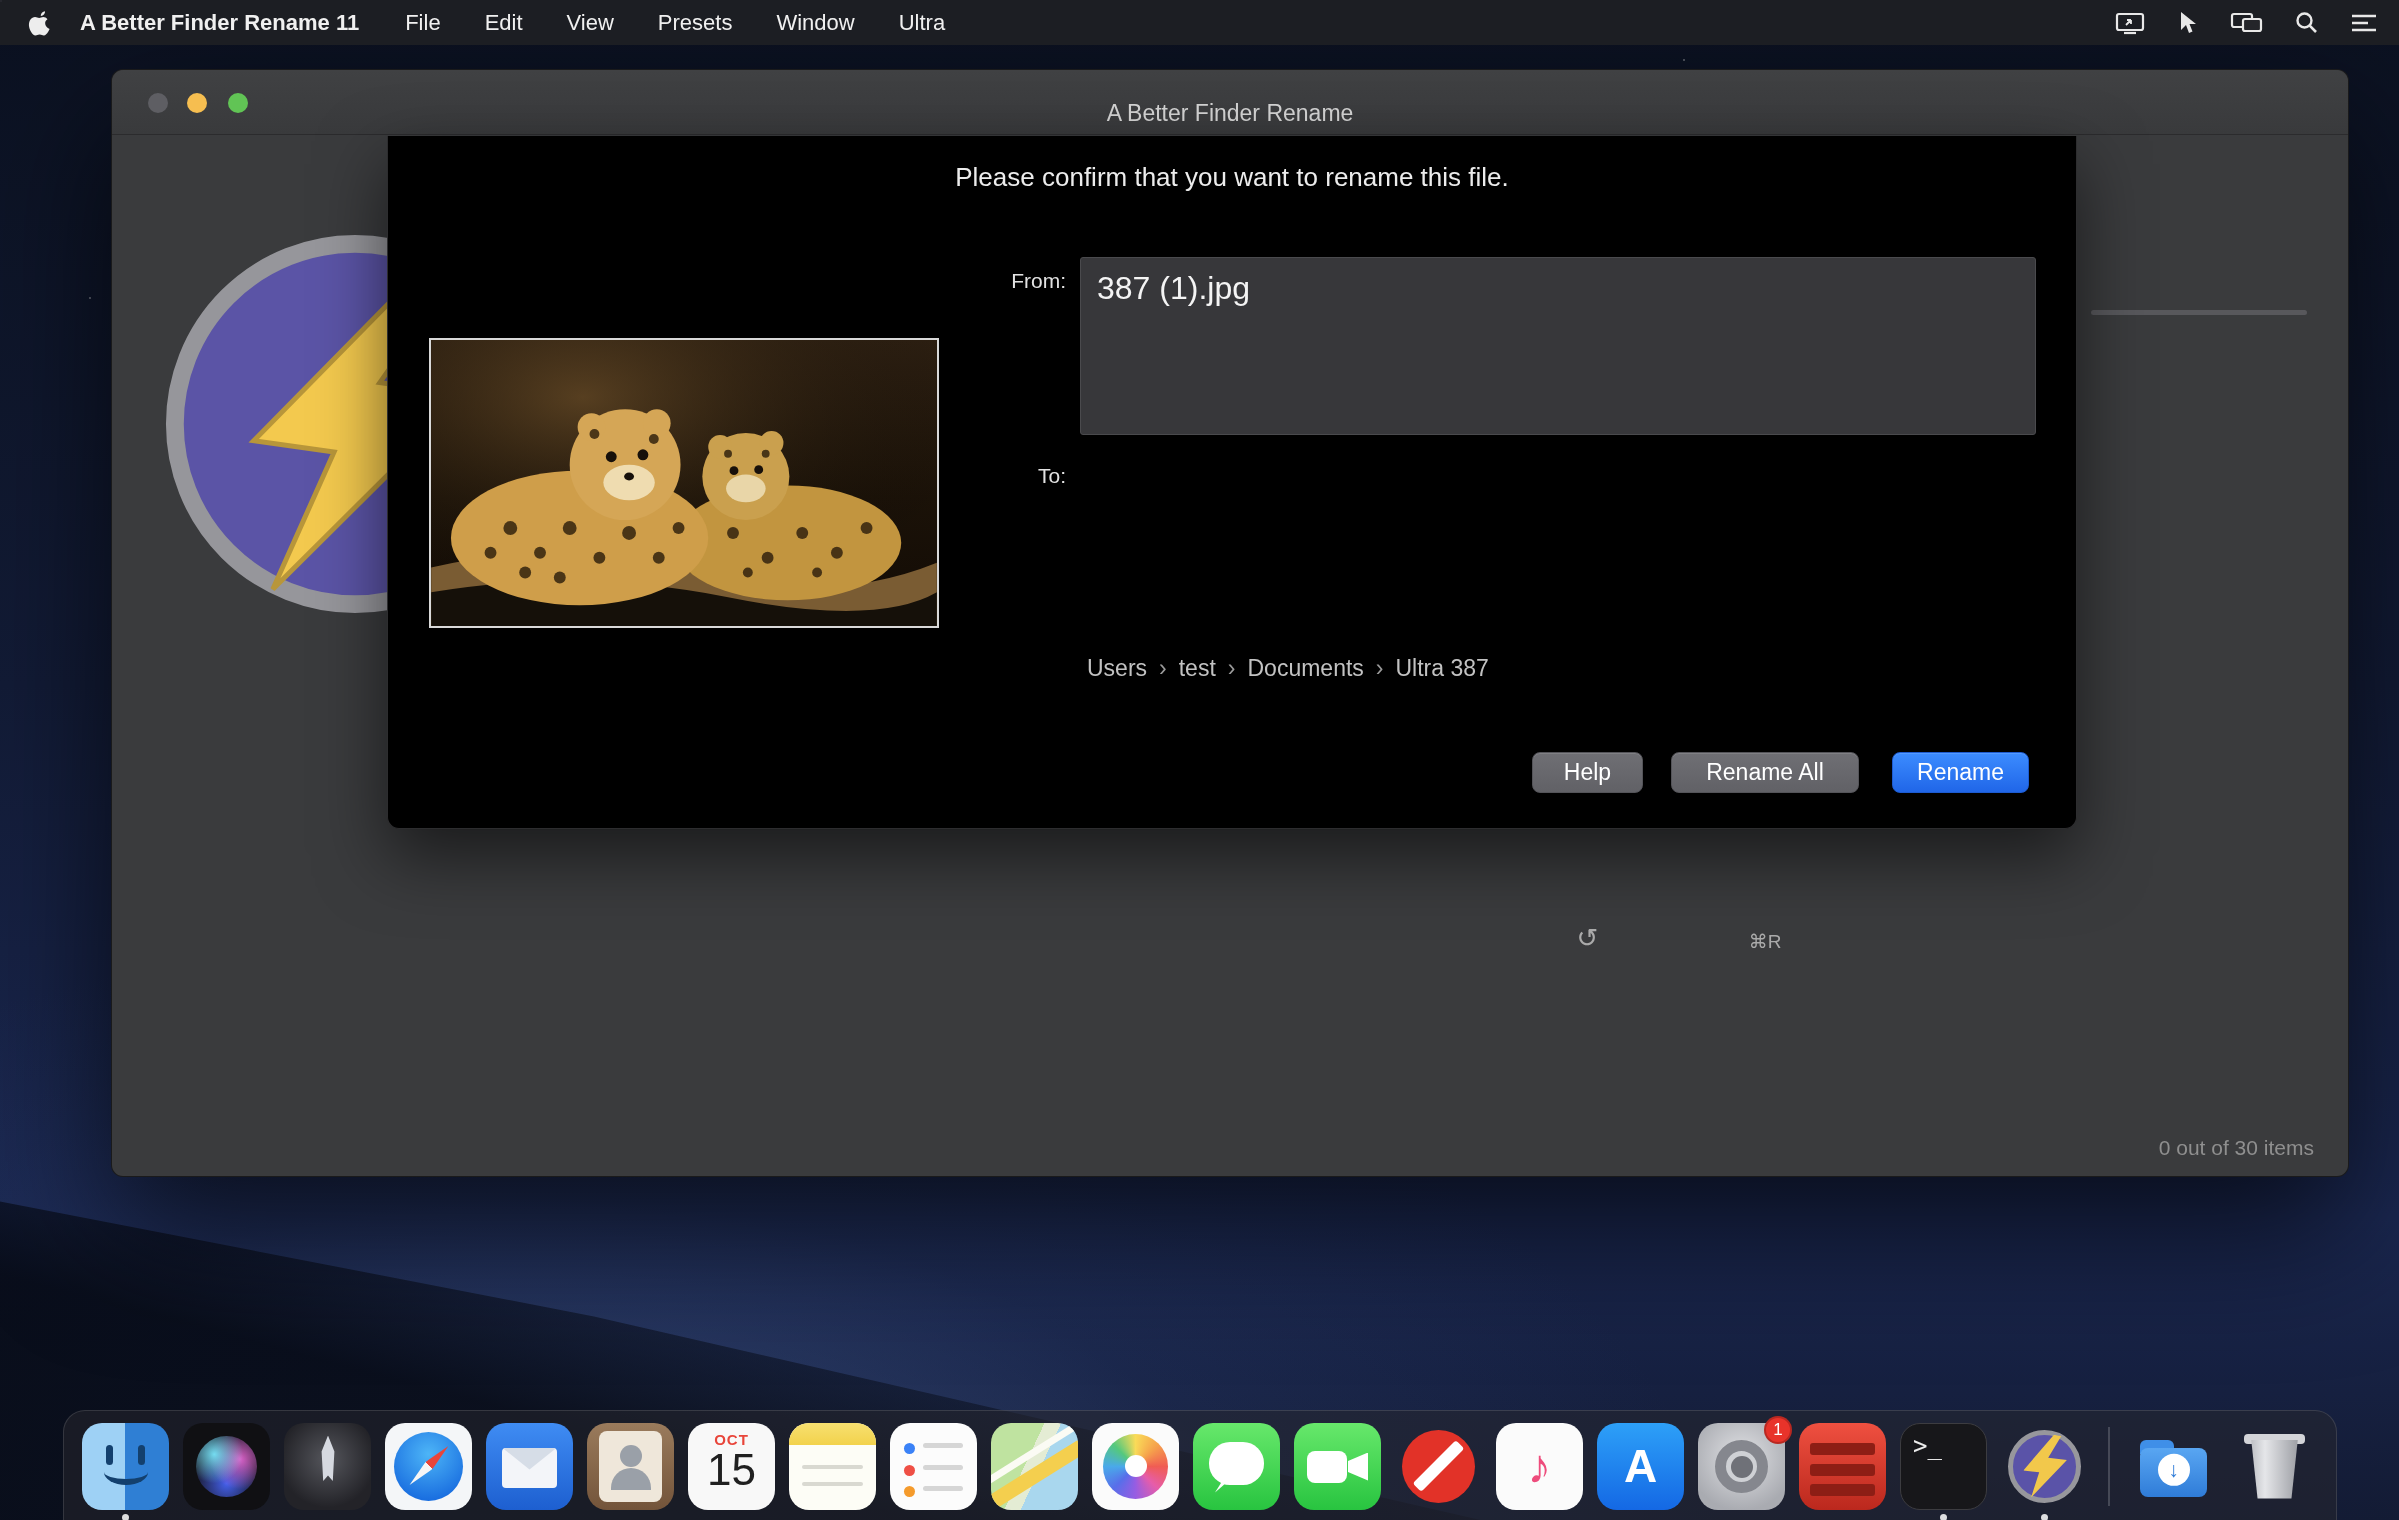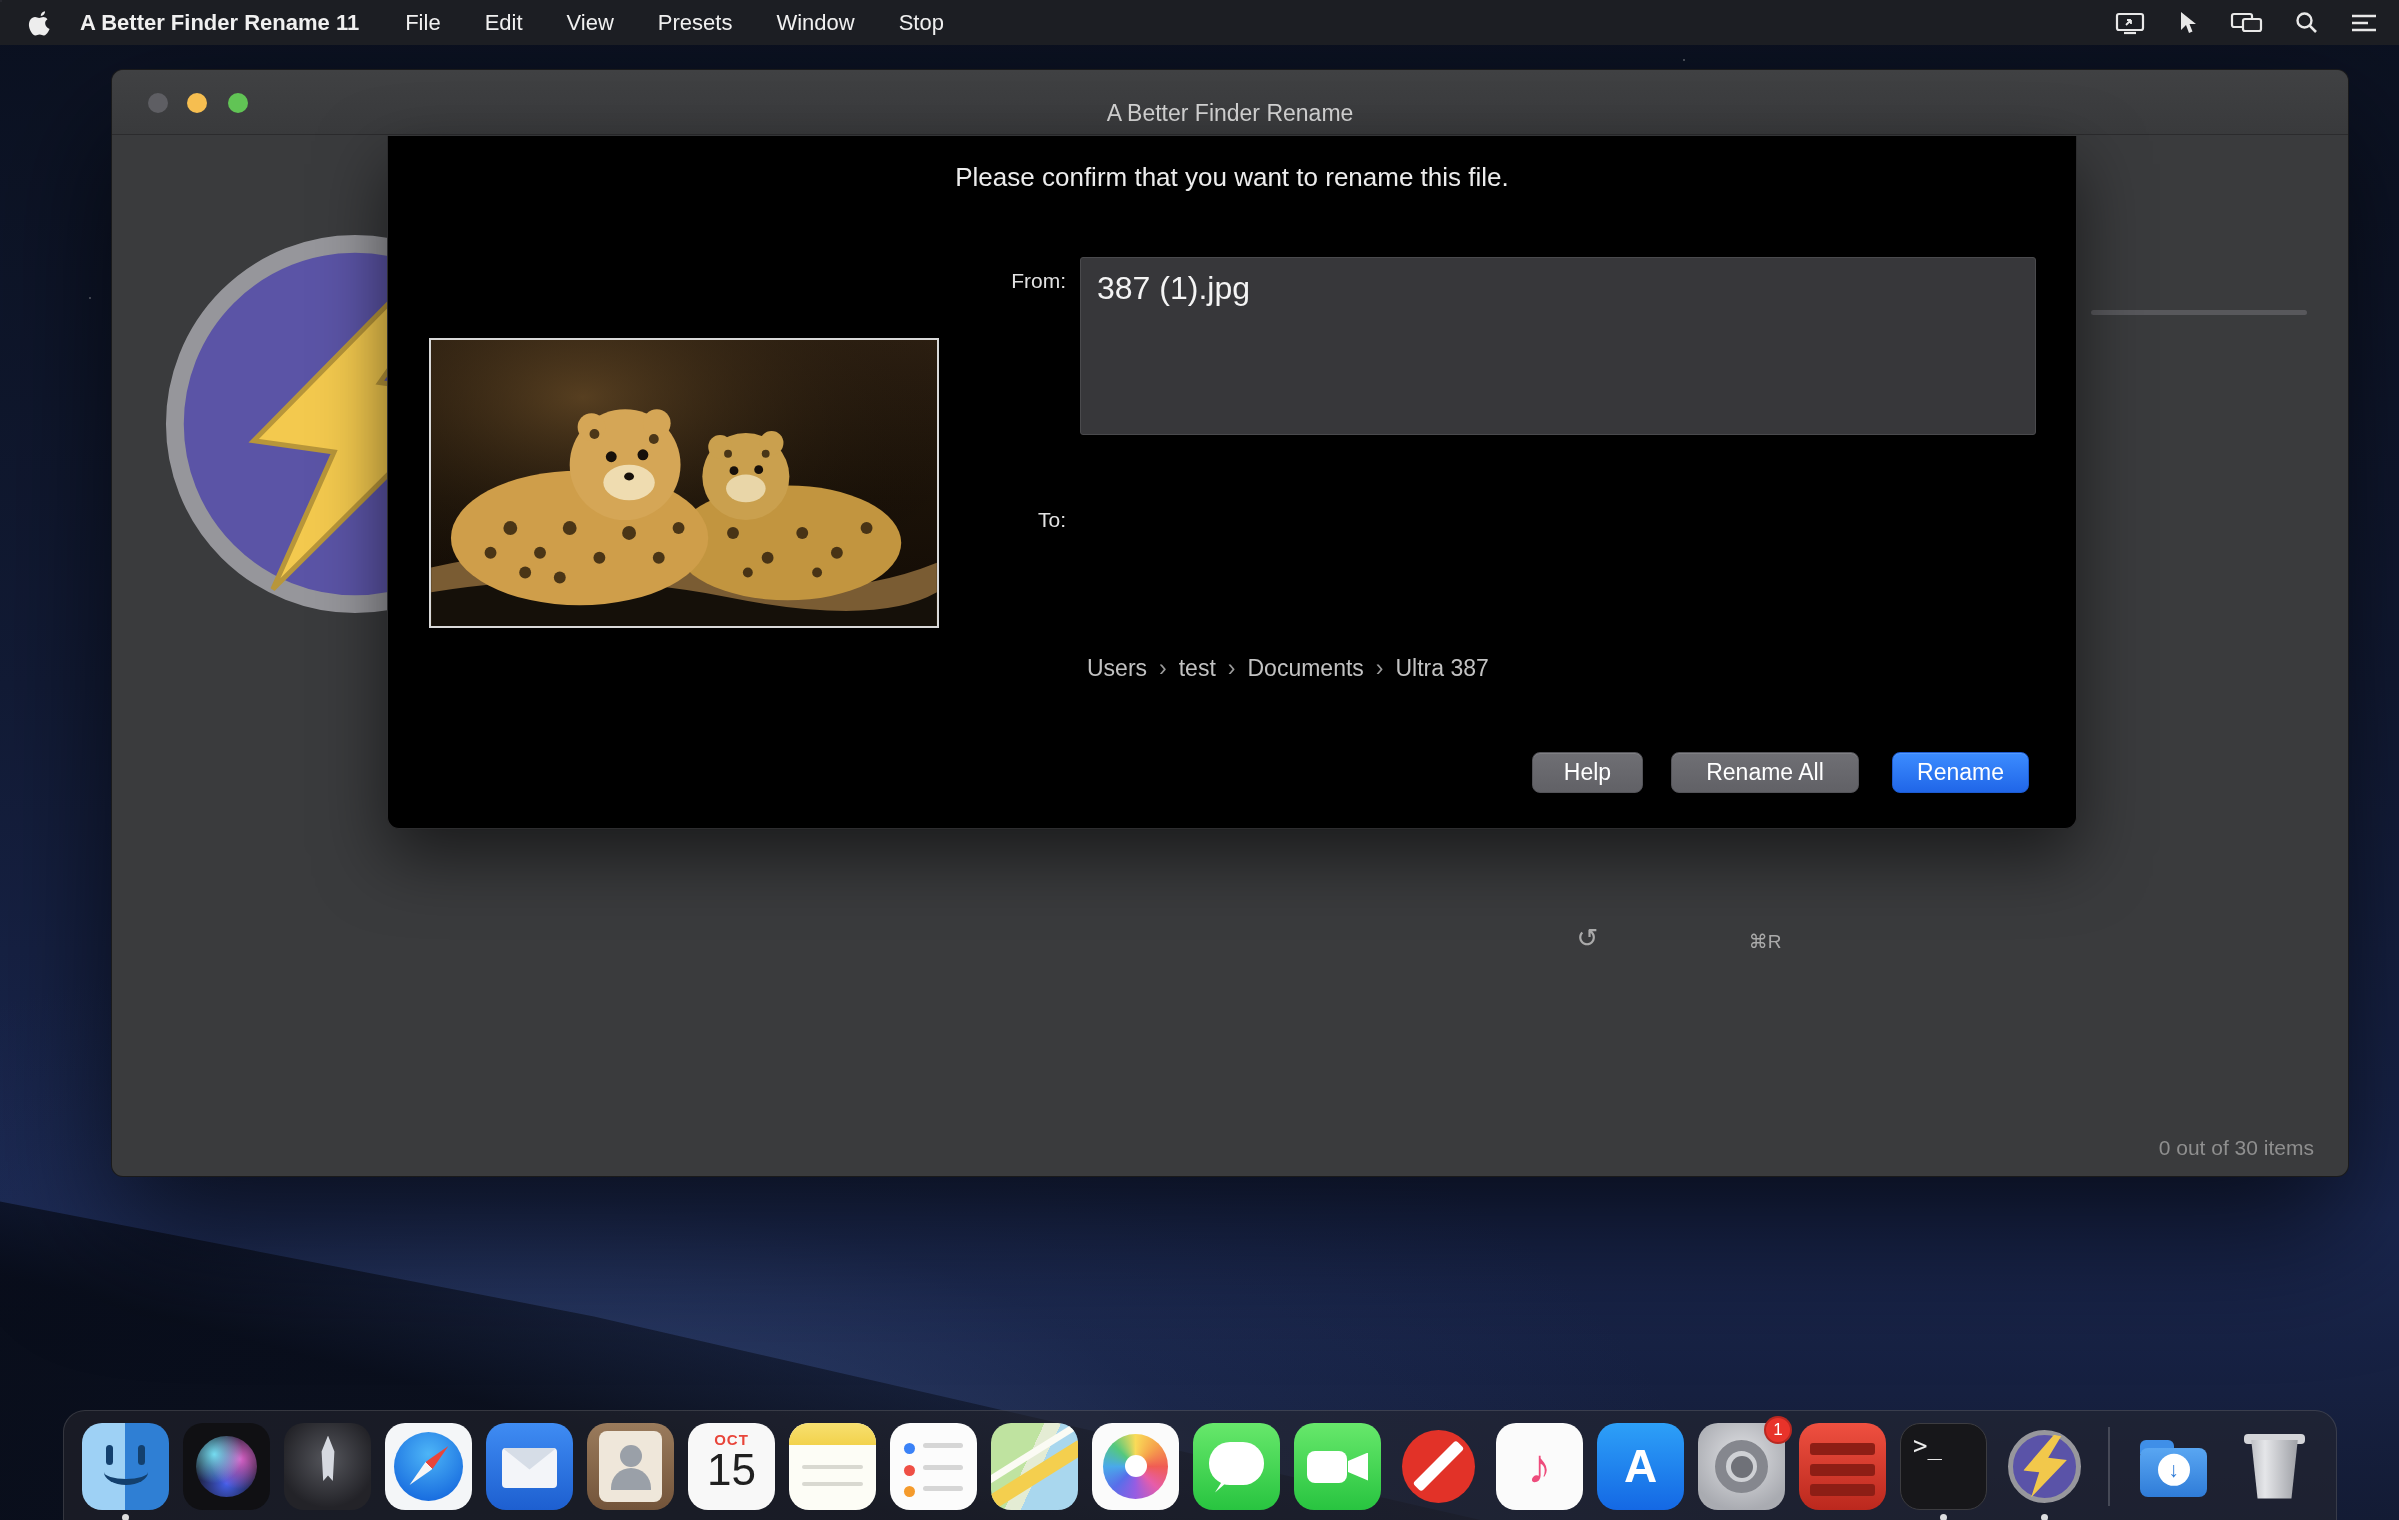--- a/index.html
+++ b/index.html
@@ -57,21 +57,21 @@
     box-shadow:0 28px 69px rgba(0,0,0,.55); }
   .sheet-msg { position:absolute; top:26px; left:0; width:100%; text-align:center;
     font-size:26px; color:#ececec; }
   .field { position:absolute; left:692px; width:956px; height:178px; background:#37373a;
     border:1px solid #4a4a4d; border-radius:3px; padding:12px 16px; font-size:32px; color:#f4f4f4; }
   .field-from { top:121px; }
   .field-to   { top:316px; }
   .field-label { position:absolute; left:381px; width:297px; text-align:right;
     font-size:21px; color:#e2e2e2; }
   .label-from { top:133px; }
-  .label-to   { top:328px;margin-top:44px; }
+  .label-to   { top:328px; }
   .thumb { position:absolute; left:41px; top:202px; width:510px; height:290px;
     border:2px solid #d9d9d9; box-shadow:0 8px 22px rgba(0,0,0,.45); background:#1a120a; }
   .thumb svg { display:block; }
   .breadcrumb { position:absolute; left:699px; top:519px; font-size:23px; color:#c2c2c2; }
   .crumb-sep { color:#9a9a9a; margin:0 12px; }
 
   .btn { position:absolute; top:616px; height:41px; border-radius:8px; font-size:23px; color:#fff;
     display:flex; align-items:center; justify-content:center; cursor:default;
     background:linear-gradient(#6f6f74,#616166); border:1px solid #545459;
     box-shadow:inset 0 1px 0 rgba(255,255,255,.12); }
@@ -216,21 +216,21 @@
     <svg width="24" height="28" viewBox="-2 0 26 28">
       <path fill="#ededed" d="M16.4 1.2c.2 1.3-.4 2.6-1.2 3.5-.8 1-2.1 1.7-3.3 1.6-.2-1.2.4-2.5 1.2-3.4.8-.9 2.2-1.6 3.3-1.7zM21.4 20.6c-.6 1.4-.9 2-1.7 3.2-1.1 1.7-2.7 3.8-4.6 3.8-1.7 0-2.2-1.1-4.5-1.1-2.3 0-2.8 1.1-4.5 1.1-1.9 0-3.4-1.9-4.5-3.6-3.1-4.6-3.4-10.6-.9-13.8 1.2-1.6 3.1-2.6 4.9-2.6 1.8 0 3 1.1 4.5 1.1 1.5 0 2.4-1.1 4.5-1.1 1.6 0 3.3.9 4.5 2.4-3.9 2.2-3.3 7.9 2.3 10.6z"></path>
     </svg>
   </div>
   <div class="mb-app">A Better Finder Rename 11</div>
   <div class="mb-item">File</div>
   <div class="mb-item">Edit</div>
   <div class="mb-item">View</div>
   <div class="mb-item">Presets</div>
   <div class="mb-item">Window</div>
-  <div class="mb-item">Stop</div>
+  <div class="mb-item">Ultra</div>
 
   <div class="mb-right">
     <span>
       <svg width="32" height="24" viewBox="0 0 32 24">
           <rect x="3" y="3" width="26" height="16" rx="2" fill="none" stroke="#e8e8e8" stroke-width="2.2"></rect>
           <path d="M10 22 h12" stroke="#e8e8e8" stroke-width="2.2"></path>
           <path d="M12 14 l5 -5 M17 9 h-4 M17 9 v4" stroke="#e8e8e8" stroke-width="1.8" fill="none"></path>
         </svg>
     </span>
     <span>

